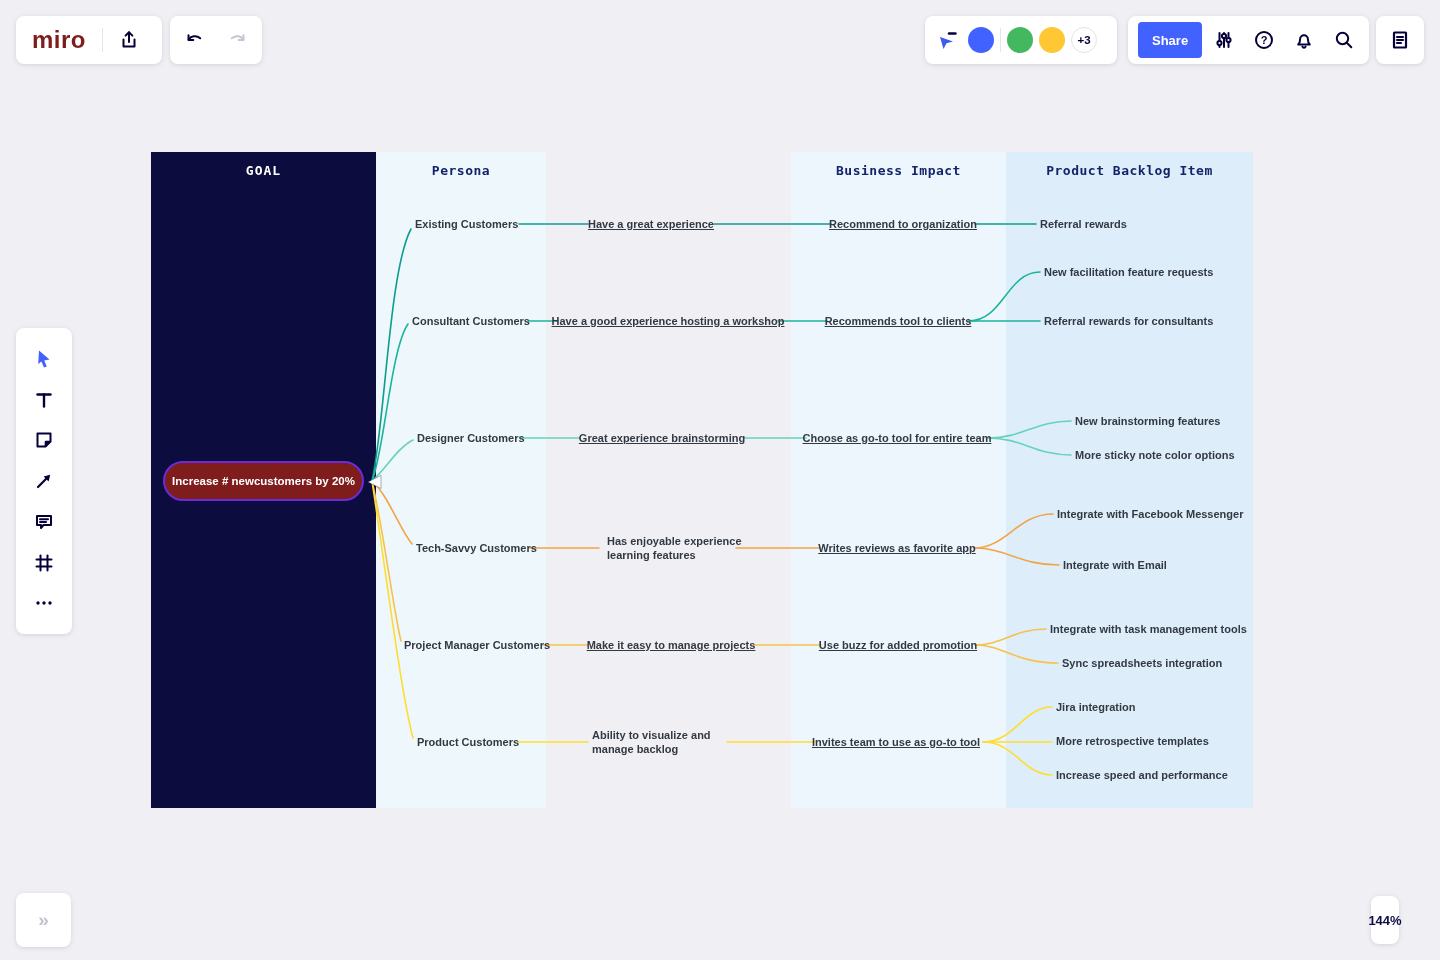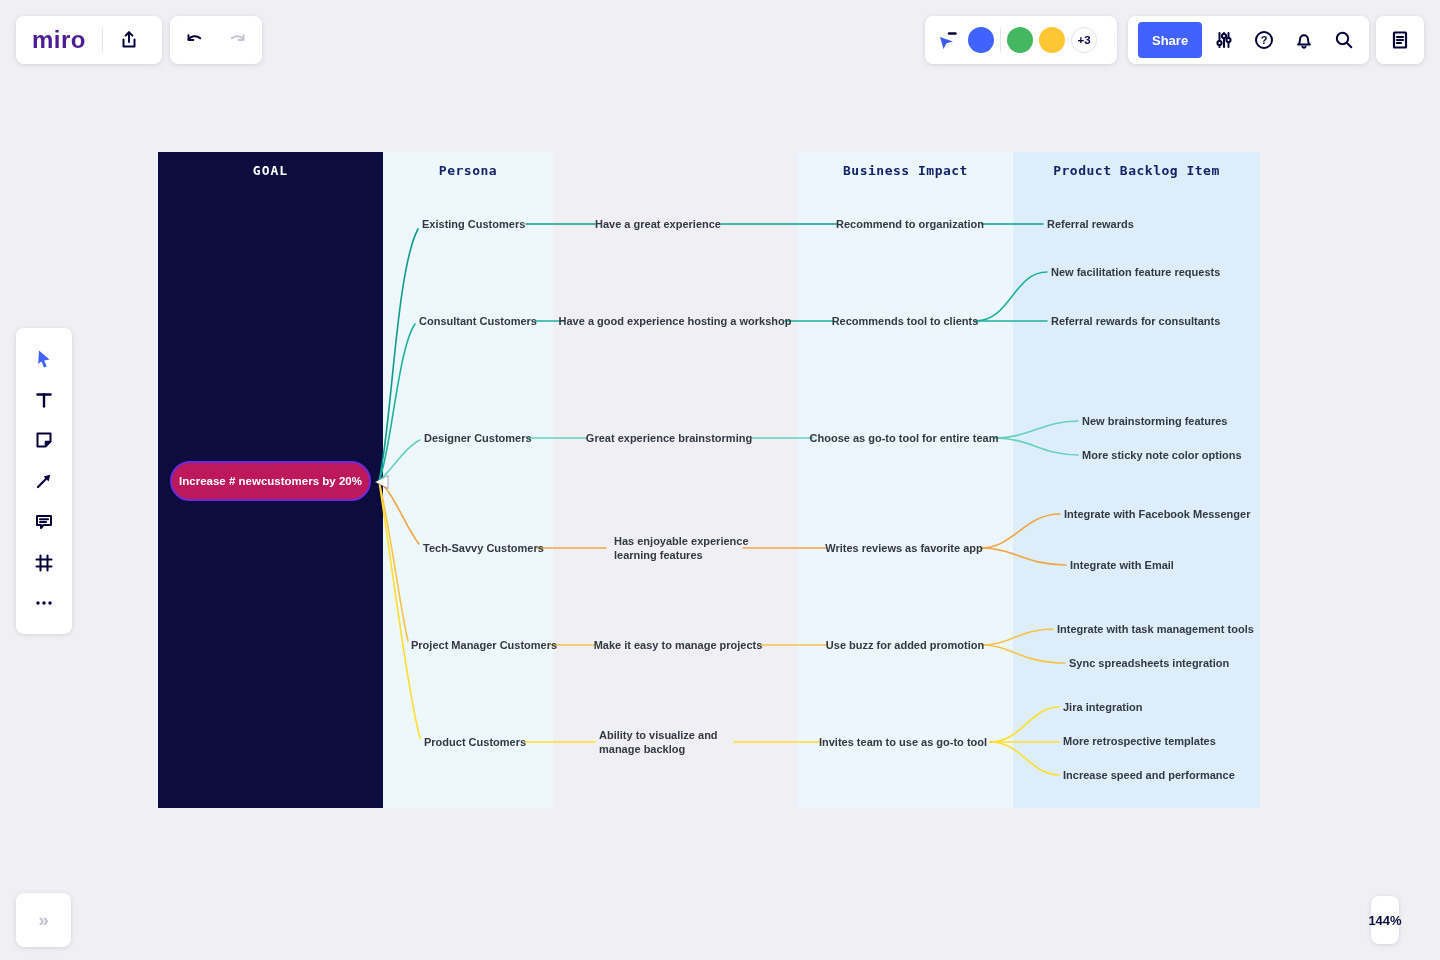--- a/index.html
+++ b/index.html
@@ -7,21 +7,21 @@
   body { background:#f0f0f4; font-family:"Liberation Sans", sans-serif; position:relative; }
 
   .card { position:absolute; background:#fff; border-radius:8px;
           box-shadow:0 1px 5px rgba(9,10,60,.13); display:flex; align-items:center; }
   .icon-btn { width:36px; height:36px; display:flex; align-items:center; justify-content:center;
               border-radius:6px; cursor:pointer; flex:0 0 auto; }
   .vdiv { width:1px; height:24px; background:#e4e4ea; flex:0 0 auto; }
 
   
   #logo-card { left:16px; top:16px; width:146px; height:48px; padding:0 8px 0 16px; gap:8px; }
-  #miro-logo { font-size:24px; font-weight:700; color:#4c1d95; letter-spacing:.5px; padding-right:8px; }
+  #miro-logo { font-size:24px; font-weight:700; color:#7f1d1d; letter-spacing:.5px; padding-right:8px; }
   #undo-card { left:170px; top:16px; width:92px; height:48px; justify-content:space-evenly; }
 
   
   #collab-card { left:925px; top:16px; width:192px; height:48px; padding:0 9px; gap:6px; }
   .avatar { width:26px; height:26px; border-radius:50%; flex:0 0 auto; cursor:pointer; }
   .avatar-ring { padding:2px; }
   .avatar-inner { width:100%; height:100%; border-radius:50%; }
   #plus-badge { width:26px; height:26px; border-radius:50%; background:#fff; border:1.5px solid #e3e3ea;
                 display:flex; align-items:center; justify-content:center;
                 font-size:11.5px; font-weight:700; color:#050038; cursor:pointer; }
@@ -34,33 +34,33 @@
   #toolbar { left:16px; top:328px; width:56px; height:306px; flex-direction:column;
              justify-content:space-evenly; padding:8px 0; }
 
   
   #collapse-card { left:16px; top:893px; width:55px; height:54px; justify-content:center;
                    color:#c2c2ce; font-size:19px; font-weight:700; cursor:pointer; }
   #zoom-card { left:1371px; top:896px; width:28px; height:48px; justify-content:center;
                font-size:13px; font-weight:700; color:#0d0d42; cursor:pointer; }
 
   
-  #frame { position:absolute; left:158px; top:152px; width:966px; height:656px; }
+  #frame { position:absolute; left:151px; top:152px; width:966px; height:656px; }
   .col { position:absolute; top:0; height:100%; }
   .col-header { position:absolute; top:11px; width:100%; text-align:center;
                 font-family:"DejaVu Sans Mono", monospace; font-weight:700; font-size:13px;
                 color:#14246a; letter-spacing:.5px; cursor:pointer; }
   #goal-node { position:absolute; left:12px; top:309px; width:201px; height:40px;
-               border:2px solid #6c2bd9; border-radius:21px; background:#be185d;
+               border:2px solid #6c2bd9; border-radius:21px; background:#7f1d1d;
                color:#fff; font-size:11.5px; font-weight:700; display:flex;
                align-items:center; justify-content:center; cursor:pointer; }
   .node { position:absolute; font-size:11px; font-weight:700; color:#333942;
           white-space:pre-line; cursor:pointer; line-height:14px; }
   .n-left   { transform:translateY(-50%); white-space:nowrap; }
-  .n-center { transform:translate(-50%,-50%); text-align:center; white-space:nowrap; }
+  .n-center { transform:translate(-50%,-50%); text-align:center; white-space:nowrap;text-decoration:underline; }
   .n-block  {  }
   #connector-svg { position:absolute; left:0; top:0; pointer-events:none; }
   #connector-svg path { pointer-events:stroke; cursor:pointer; }
 
   svg.ic { display:block; }
 </style>
 </head>
 <body>
 
 <div class="card" id="logo-card">

